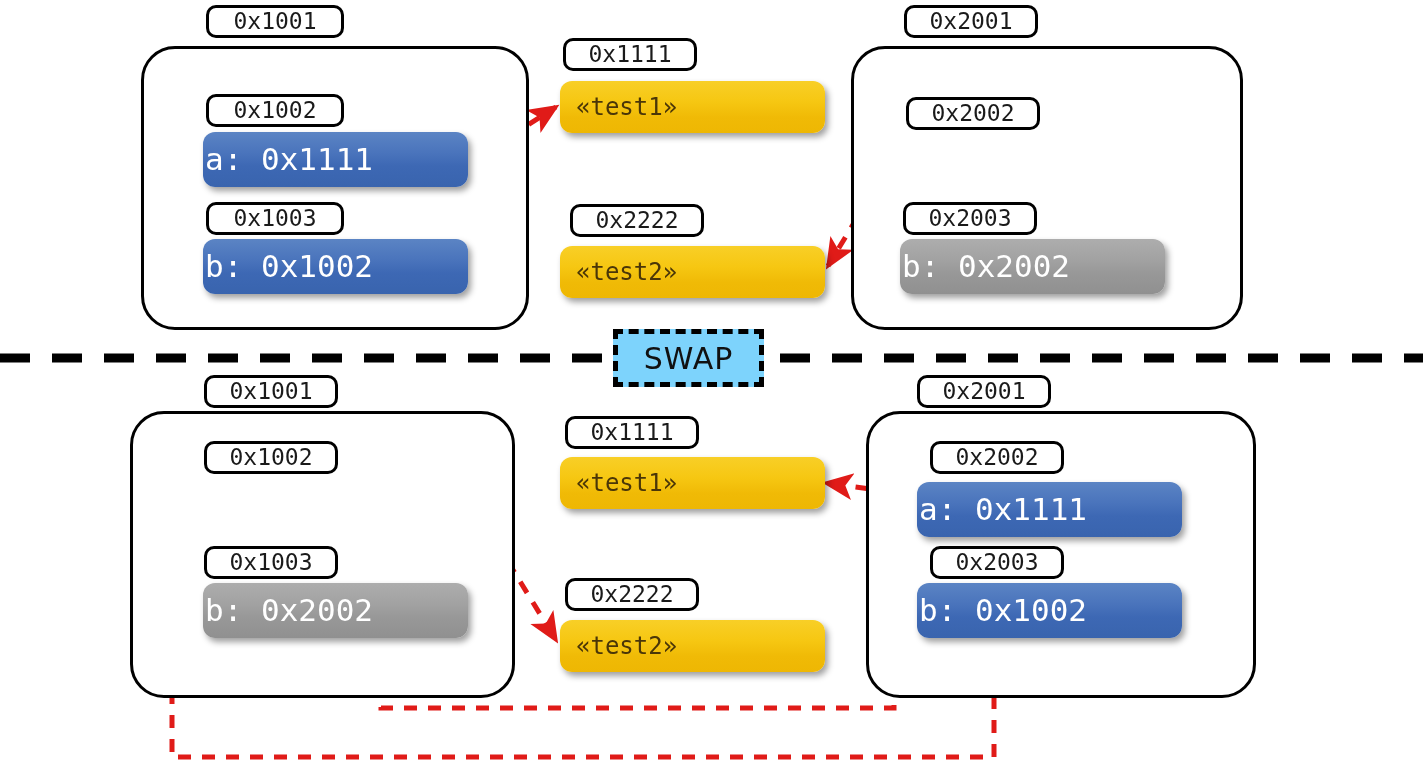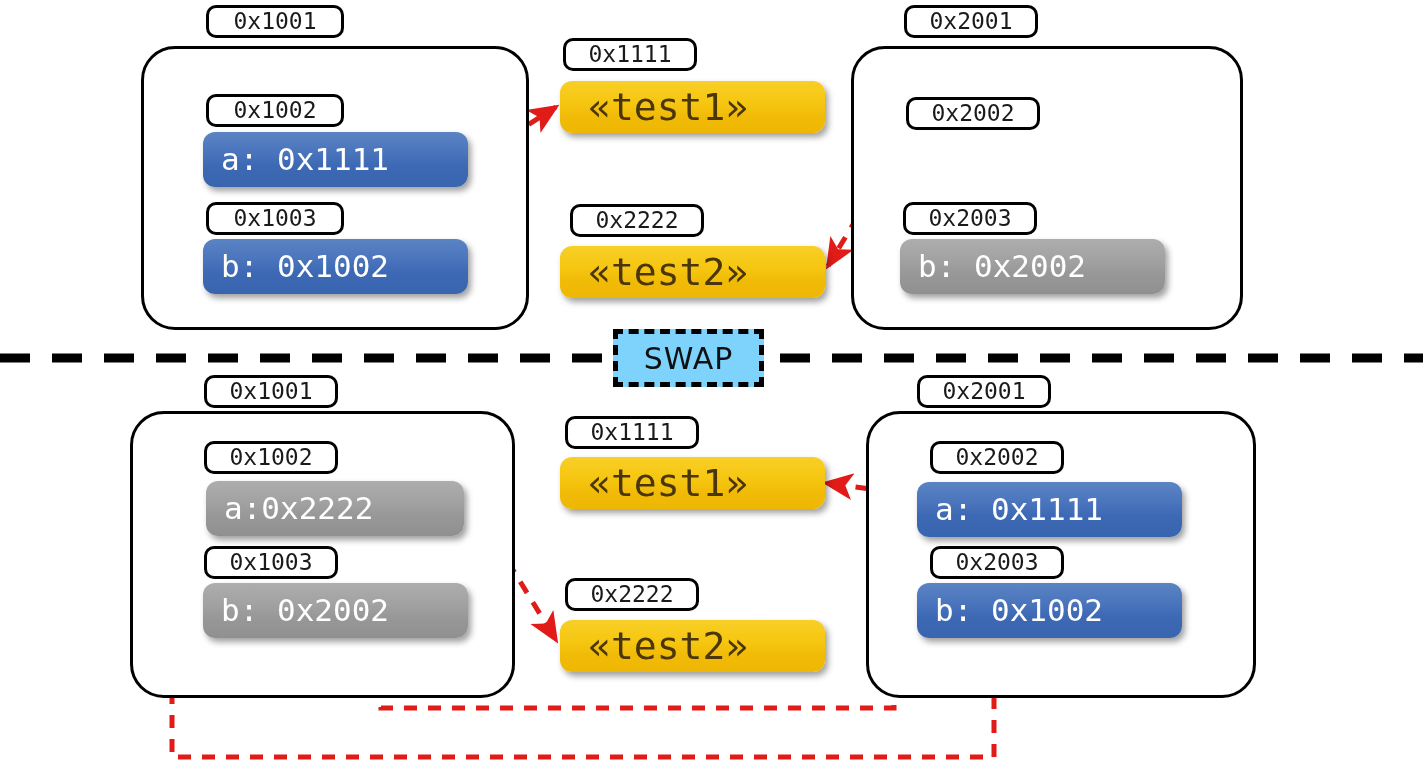--- a/index.html
+++ b/index.html
@@ -37,40 +37,40 @@
     letter-spacing:0px;
     z-index:5;
   }
 
   
   .slab{
     position:absolute;
     border-radius:12px;
     display:flex;align-items:center;
     box-sizing:border-box;
-    padding-left:18px;
+    padding-left:2px;
     color:#ffffff;
     font-family:"DejaVu Sans Mono", monospace;
     font-size:31px;
     line-height:1;
     white-space:pre;
     box-shadow:3px 4px 6px rgba(0,0,0,0.38);
     z-index:4;
   }
   .slab.blue{
     background:linear-gradient(to bottom,#5b84c4 0%,#4a74bc 38%,#3d68b4 62%,#3964ae 100%);
   }
   .slab.gray{
     background:linear-gradient(to bottom,#adadad 0%,#a2a2a2 38%,#989898 62%,#909090 100%);
   }
   .slab.yellow{
     background:linear-gradient(to bottom,#f8cf27 0%,#f6c712 40%,#f0ba06 70%,#eeb703 100%);
     color:#4a3608;
-    padding-left:28px;
-    font-size:38px;
+    padding-left:16px;
+    font-size:24px;
   }
 
   
   #swap-badge{
     position:absolute;
     border:5px dashed #000000;
     background:#7dd3fc;
     display:flex;align-items:center;justify-content:center;
     font-family:"DejaVu Sans", sans-serif;
     font-size:30px;
@@ -151,21 +151,20 @@
 
   <div class="addr" style="left:903px;top:202px;width:134px;height:33px;">0x2003</div>
   <div class="slab gray" style="left:900px;top:239px;width:265px;height:55px;">b: 0x2002</div>
 
   <div id="swap-badge" style="left:613px;top:329px;width:151px;height:58px;">SWAP</div>
 
   <div class="panel" style="left:130px;top:411px;width:385px;height:287px;"></div>
   <div class="addr" style="left:204px;top:375px;width:134px;height:33px;">0x1001</div>
 
   <div class="addr" style="left:204px;top:441px;width:134px;height:33px;">0x1002</div>
-  <div class="slab gray" style="left:206px;top:481px;width:258px;height:55px;">a:0x2222</div>
 
   <div class="addr" style="left:204px;top:546px;width:134px;height:33px;">0x1003</div>
   <div class="slab gray" style="left:203px;top:583px;width:265px;height:55px;">b: 0x2002</div>
 
   <div class="addr" style="left:565px;top:416px;width:134px;height:33px;">0x1111</div>
   <div class="slab yellow" style="left:560px;top:457px;width:265px;height:52px;">«test1»</div>
 
   <div class="addr" style="left:565px;top:578px;width:134px;height:33px;">0x2222</div>
   <div class="slab yellow" style="left:560px;top:620px;width:265px;height:52px;">«test2»</div>
 

